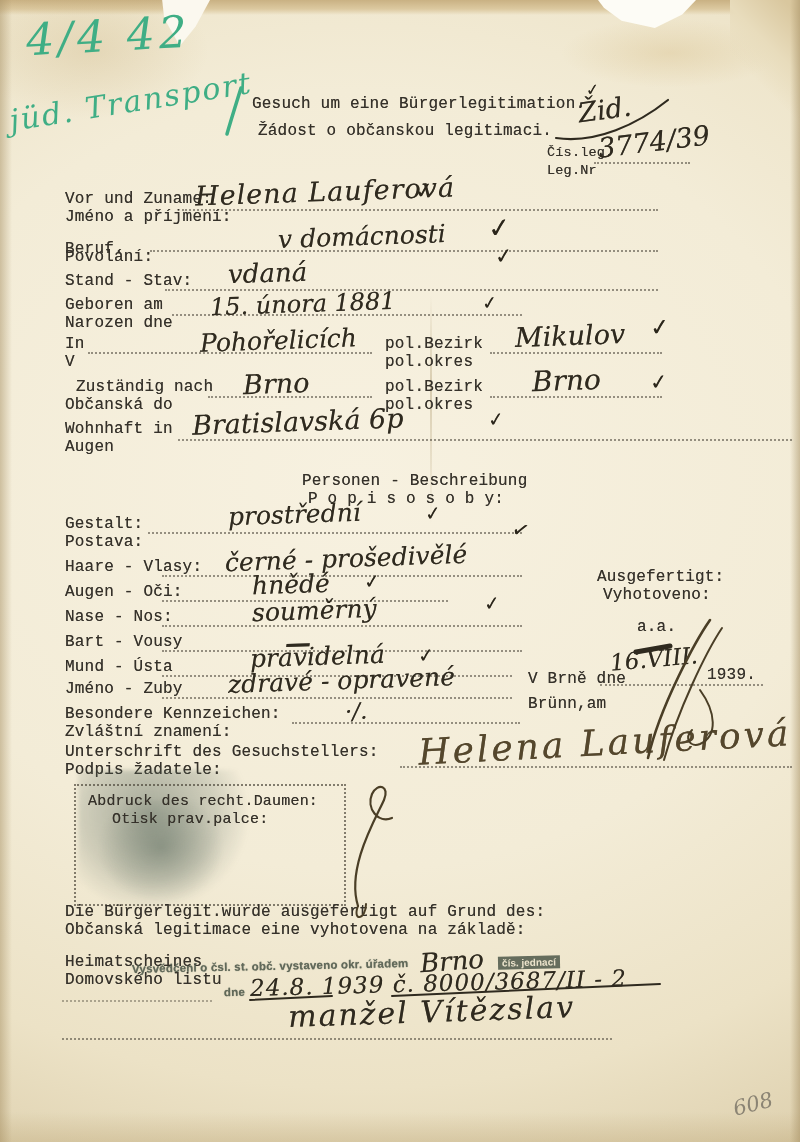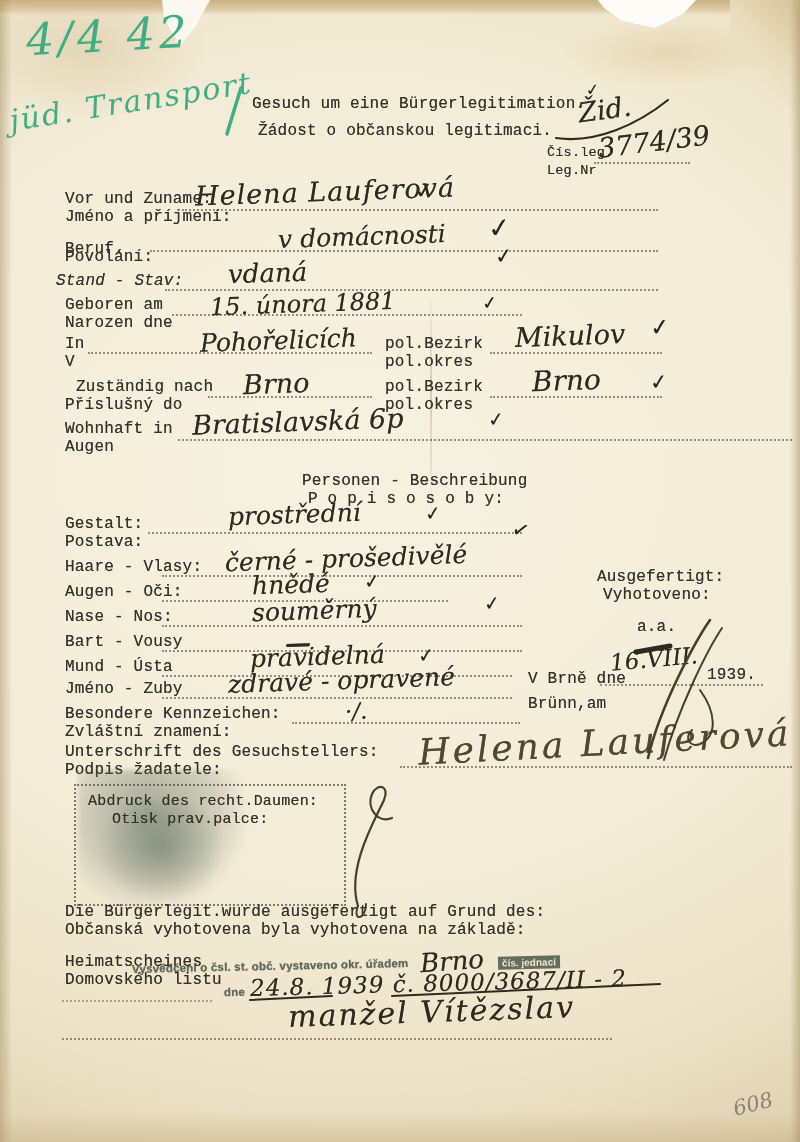--- a/index.html
+++ b/index.html
@@ -92,42 +92,42 @@
   <div class="hw" style="left:195px;top:176px;font-size:27px;letter-spacing:1px;">Helena Lauferová</div>
   <span class="check" style="left:415px;top:178px;font-size:22px;">✓</span>
 
   <div class="tw" style="left:65px;top:230px;margin-top:10px;">Beruf.</div>
   <div class="tw" style="left:65px;top:248px;">Povolání:</div>
   <div class="dot" style="left:150px;top:250px;width:508px;"></div>
   <div class="hw" style="left:278px;top:222px;font-size:25px;">v domácnosti</div>
   <span class="check" style="left:488px;top:212px;font-size:27px;">✓</span>
   <span class="check" style="left:495px;top:244px;font-size:21px;">✓</span>
 
-  <div class="tw" style="left:56px;top:272px;font-style:italic;">Stand - Stav:</div>
+  <div class="tw" style="left:65px;top:272px;">Stand - Stav:</div>
   <div class="dot" style="left:165px;top:289px;width:493px;"></div>
   <div class="hw" style="left:228px;top:258px;font-size:26px;">vdaná</div>
 
   <div class="tw" style="left:65px;top:296px;">Geboren am</div>
   <div class="tw" style="left:65px;top:314px;">Narozen dne</div>
   <div class="dot" style="left:172px;top:314px;width:350px;"></div>
   <div class="hw" style="left:210px;top:290px;font-size:24px;">15. února 1881</div>
   <span class="check" style="left:482px;top:292px;font-size:18px;">✓</span>
 
   <div class="tw" style="left:65px;top:335px;">In</div>
   <div class="tw" style="left:65px;top:353px;">V</div>
   <div class="dot" style="left:88px;top:352px;width:284px;"></div>
   <div class="hw" style="left:200px;top:326px;font-size:25px;">Pohořelicích</div>
   <div class="tw" style="left:385px;top:335px;">pol.Bezirk</div>
   <div class="tw" style="left:385px;top:353px;">pol.okres</div>
   <div class="dot" style="left:490px;top:352px;width:172px;"></div>
   <div class="hw" style="left:515px;top:320px;font-size:27px;">Mikulov</div>
   <span class="check" style="left:650px;top:314px;font-size:23px;">✓</span>
 
   <div class="tw" style="left:76px;top:378px;">Zuständig nach</div>
-  <div class="tw" style="left:65px;top:396px;">Příslušný do</div>
+  <div class="tw" style="left:65px;top:396px;">Občanská do</div>
   <div class="dot" style="left:208px;top:396px;width:164px;"></div>
   <div class="hw" style="left:243px;top:368px;font-size:27px;">Brno</div>
   <div class="tw" style="left:385px;top:378px;">pol.Bezirk</div>
   <div class="tw" style="left:385px;top:396px;">pol.okres</div>
   <div class="dot" style="left:490px;top:396px;width:172px;"></div>
   <div class="hw" style="left:532px;top:364px;font-size:28px;">Brno</div>
   <span class="check" style="left:650px;top:370px;font-size:21px;">✓</span>
 
   <div class="tw" style="left:65px;top:420px;">Wohnhaft in</div>
   <div class="tw" style="left:65px;top:438px;">Augen</div>
@@ -191,21 +191,21 @@
   <div class="dot" style="left:400px;top:766px;width:392px;"></div>
   <div class="hw" style="left:418px;top:722px;font-size:36px;letter-spacing:3px;color:#55472c;transform:rotate(-3deg);">Helena Lauferová</div>
 
   <div class="fp1"></div>
   <div class="fp2"></div>
   <div class="thumb-box"></div>
   <div class="tw" style="left:88px;top:793px;font-size:15px;">Abdruck des recht.Daumen:</div>
   <div class="tw" style="left:112px;top:811px;font-size:15px;">Otisk prav.palce:</div>
 
   <div class="tw" style="left:65px;top:903px;">Die Bürgerlegit.wurde ausgefertigt auf Grund des:</div>
-  <div class="tw" style="left:65px;top:921px;">Občanská vyhotovena byla vyhotovena na základě:</div>
+  <div class="tw" style="left:65px;top:921px;">Občanská legitimace eine vyhotovena na základě:</div>
   <div class="tw" style="left:65px;top:953px;">Heimatscheines</div>
   <div class="tw" style="left:65px;top:971px;">Domovského listu</div>
 
   <div class="stamp-line" style="left:132px;top:960px;">Vysvědčení o čsl. st. obč. vystaveno okr. úřadem</div>
   <div class="stamp-box" style="left:498px;top:956px;">čís. jednací</div>
   <div class="stamp-line" style="left:224px;top:986px;">dne</div>
   <div class="hw" style="left:420px;top:946px;font-size:26px;transform:rotate(-4deg);">Brno</div>
   <div class="hw" style="left:250px;top:970px;font-size:23px;transform:rotate(-1.5deg);letter-spacing:1px;">24.8. 1939 č. 8000/3687/II - 2</div>
   <div class="hw" style="left:288px;top:994px;font-size:30px;transform:rotate(-2deg);letter-spacing:2px;">manžel Vítězslav</div>
   <div class="dot" style="left:62px;top:1000px;width:150px;border-bottom-color:rgba(70,64,52,.4);"></div>

